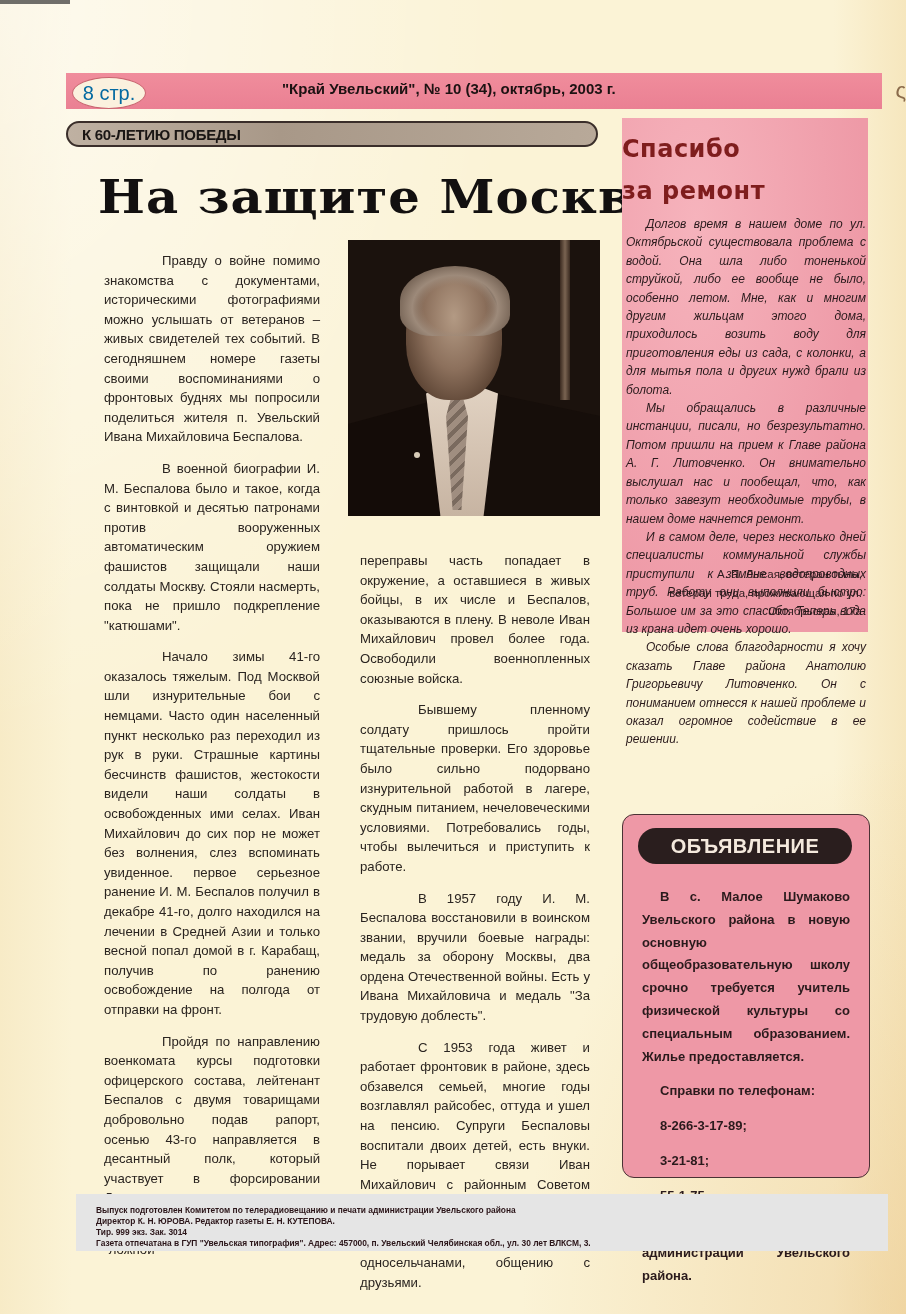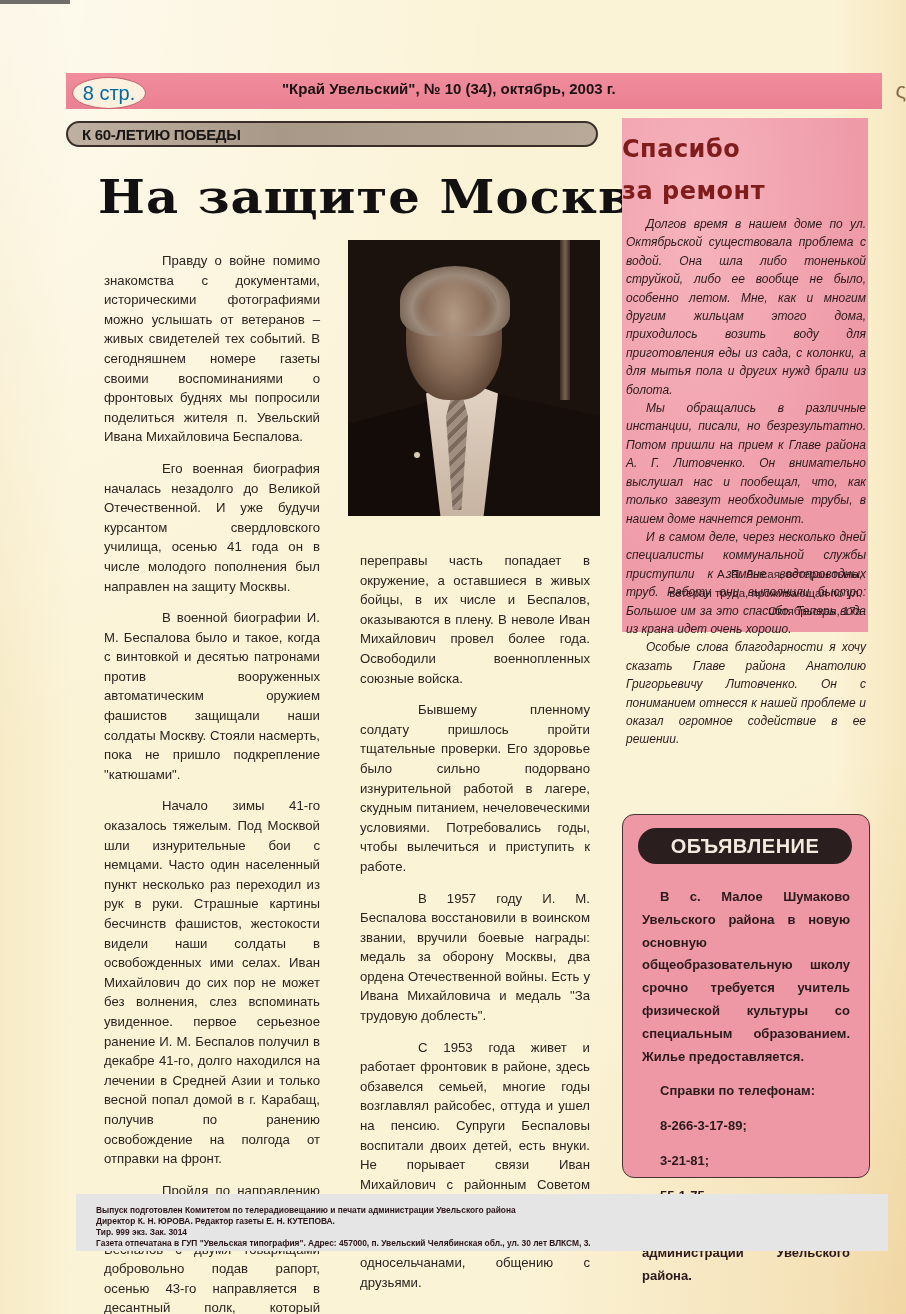--- a/index.html
+++ b/index.html
@@ -153,21 +153,20 @@
 <div class="edge-mark">ς</div>
 
 <div class="section-tag">
   <span>К 60-ЛЕТИЮ ПОБЕДЫ</span>
 </div>
 
 <div class="headline">На защите Москвы</div>
 
 <div class="col col1">
   <p>Правду о войне помимо знакомства с документами, историческими фотографиями можно услышать от ветеранов – живых свидетелей тех событий. В сегодняшнем номере газеты своими воспоминаниями о фронтовых буднях мы попросили поделиться жителя п. Увельский Ивана Михайловича Беспалова.</p>
-  <p>Его военная биография началась незадолго до Великой Отечественной. И уже будучи курсантом свердловского училища, осенью 41 года он в числе молодого пополнения был направлен на защиту Москвы.</p>
   <p>В военной биографии И. М. Беспалова было и такое, когда с винтовкой и десятью патронами против вооруженных автоматическим оружием фашистов защищали наши солдаты Москву. Стояли насмерть, пока не пришло подкрепление "катюшами".</p>
   <p>Начало зимы 41-го оказалось тяжелым. Под Москвой шли изнурительные бои с немцами. Часто один населенный пункт несколько раз переходил из рук в руки. Страшные картины бесчинств фашистов, жестокости видели наши солдаты в освобожденных ими селах. Иван Михайлович до сих пор не может без волнения, слез вспоминать увиденное. первое серьезное ранение И. М. Беспалов получил в декабре 41-го, долго находился на лечении в Средней Азии и только весной попал домой в г. Карабащ, получив по ранению освобождение на полгода от отправки на фронт.</p>
   <p>Пройдя по направлению военкомата курсы подготовки офицерского состава, лейтенант Беспалов с двумя товарищами добровольно подав рапорт, осенью 43-го направляется в десантный полк, который участвует в форсировании Днепра.</p>
   <p>При организации "ложной"</p>
 </div>
 
 <div class="photo">
   <div class="light"></div>
   <div class="jacket-l"></div>
   <div class="jacket-r"></div>

